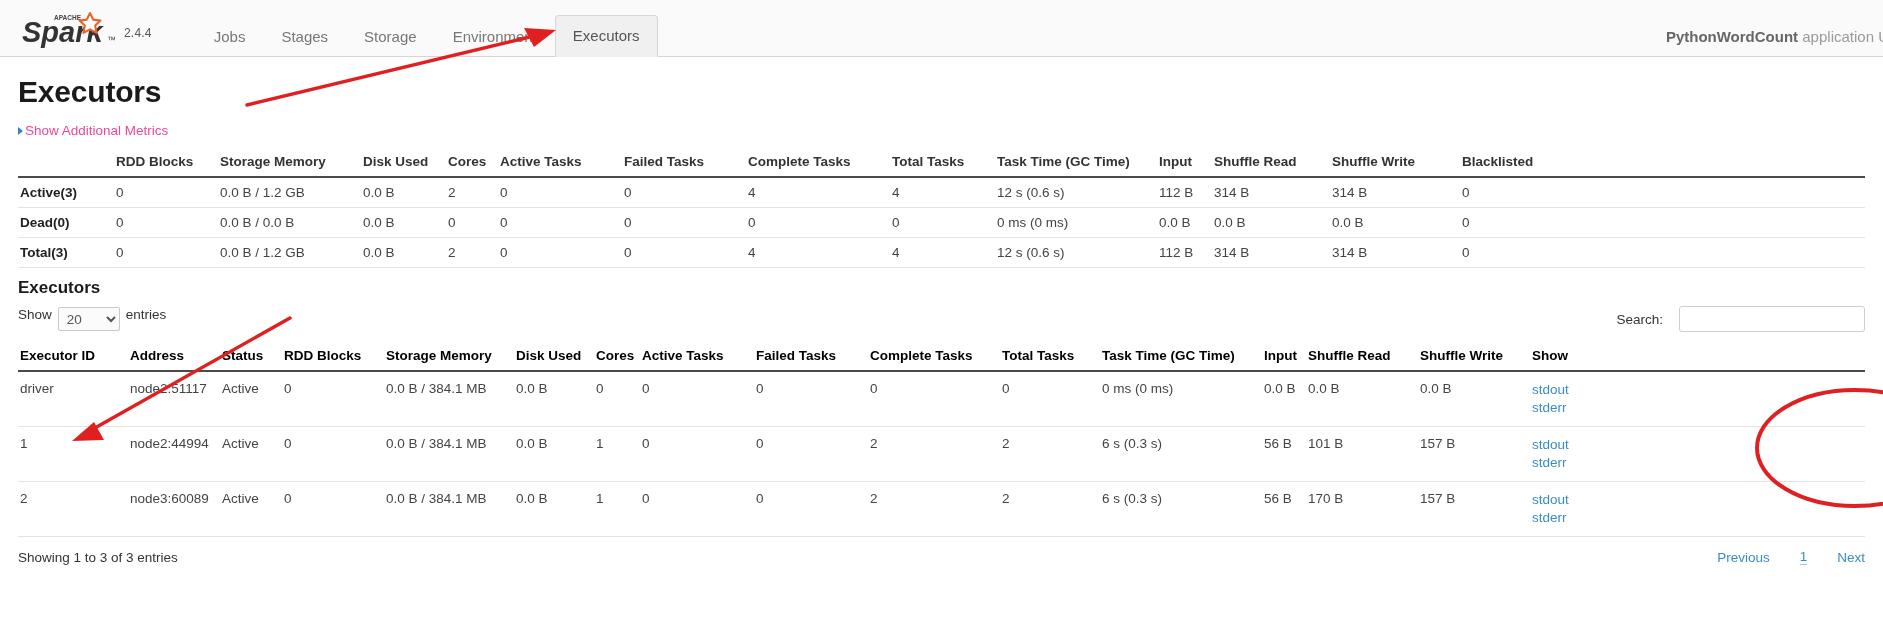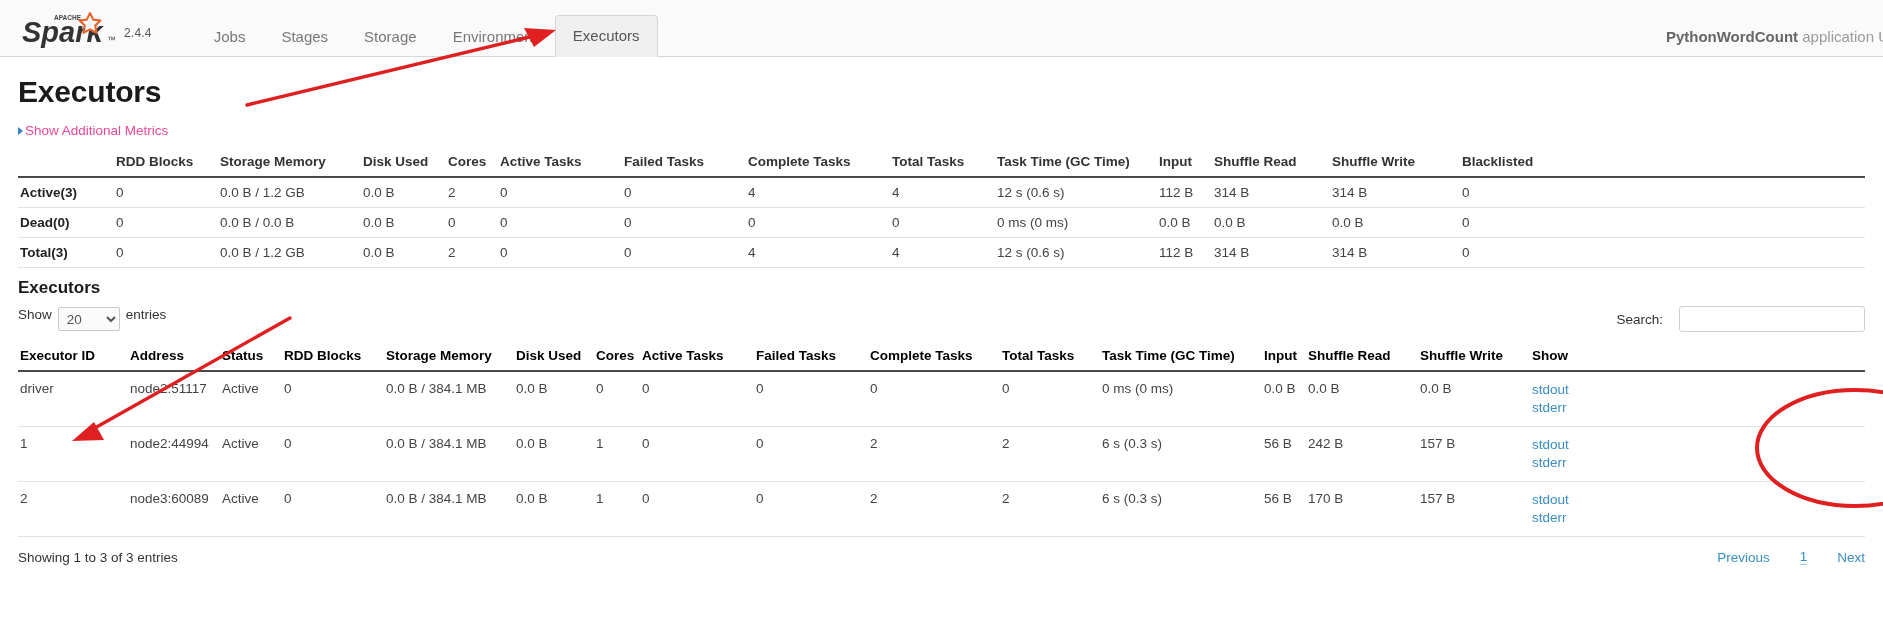--- a/index.html
+++ b/index.html
@@ -431,21 +431,21 @@
           <td>0</td>
           <td>0.0 B / 384.1 MB</td>
           <td>0.0 B</td>
           <td>1</td>
           <td>0</td>
           <td>0</td>
           <td>2</td>
           <td>2</td>
           <td>6 s (0.3 s)</td>
           <td>56 B</td>
-          <td>242 B</td>
+          <td>101 B</td>
           <td>157 B</td>
           <td class="logcell">
             <a href="#">stdout</a>
             <a href="#">stderr</a>
           </td>
         </tr>
 
         <tr>
           <td>2</td>
           <td>node3:60089</td>

